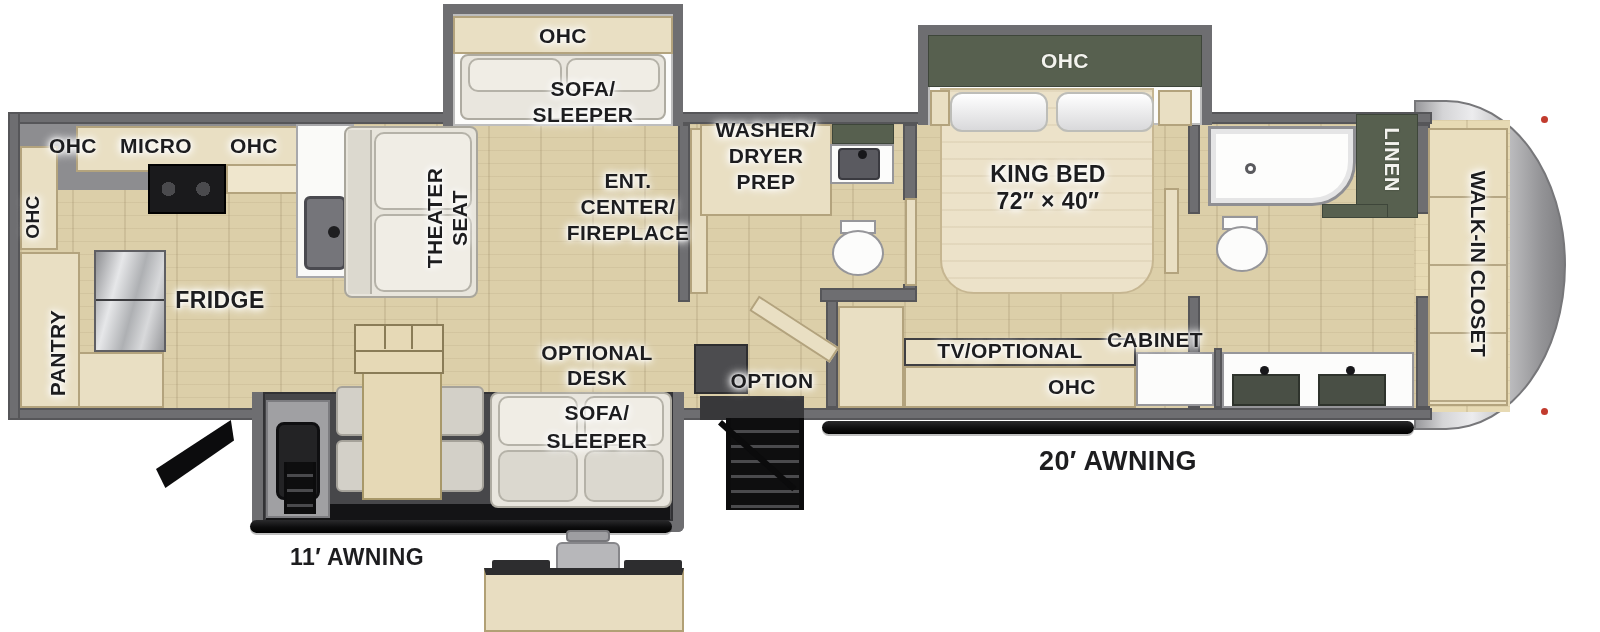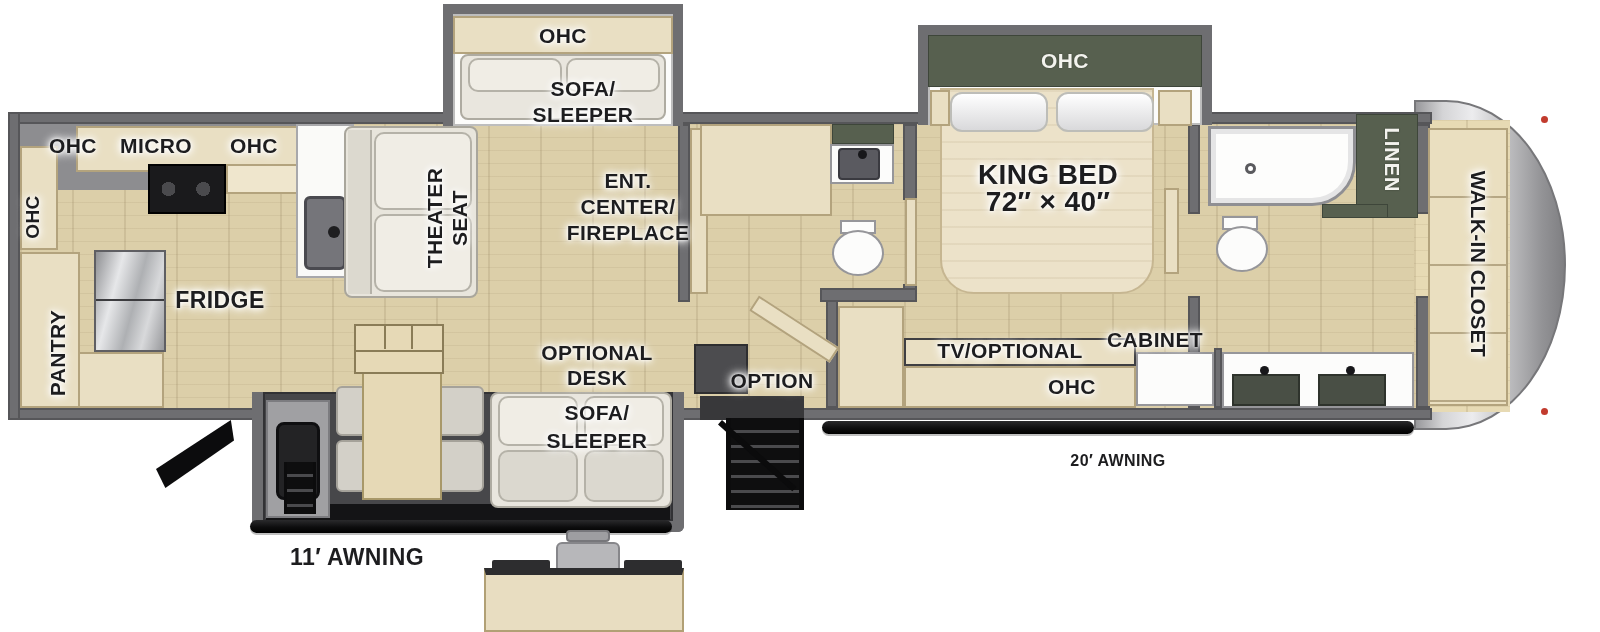--- a/index.html
+++ b/index.html
@@ -116,33 +116,38 @@
 
   <div class="cream abs" style="left:700px;top:124px;width:132px;height:92px;z-index:10;"></div>
   <div class="dkgreen abs" style="left:832px;top:124px;width:62px;height:20px;z-index:10;"></div>
   <div class="whitefix abs" style="left:830px;top:144px;width:64px;height:40px;z-index:10;"></div>
   <div class="abs" style="left:838px;top:148px;width:42px;height:32px;background:#5a5a60;border:2px solid #3a3a40;border-radius:4px;z-index:11;"></div>
   <div class="abs" style="left:858px;top:150px;width:9px;height:9px;background:#17171a;border-radius:50%;z-index:12;"></div>
   <div class="whitefix abs" style="left:840px;top:220px;width:36px;height:14px;z-index:10;"></div>
   <div class="whitefix abs" style="left:832px;top:230px;width:52px;height:46px;border-radius:50%;z-index:10;"></div>
   <div class="cream abs" style="left:754px;top:294px;width:96px;height:18px;transform:rotate(33deg);transform-origin:left center;z-index:10;"></div>
   <div class="cream abs" style="left:905px;top:198px;width:12px;height:88px;z-index:10;"></div>
+  <div class="label" style="left:766px;top:156px;line-height:26px;">
+    <span class="lbl-line">WASHER/</span>
+    <span class="lbl-line">DRYER</span>
+    <span class="lbl-line">PREP</span>
+  </div>
 
   <div class="abs" style="left:918px;top:25px;width:294px;height:100px;border:10px solid #6e6e71;border-bottom:none;
               background:#fcfcfb;z-index:9;box-shadow:inset 0 0 0 2px rgba(42,42,46,.3);"></div>
   <div class="dkgreen abs" style="left:928px;top:35px;width:274px;height:52px;z-index:10;"></div>
   <div class="abs" style="left:940px;top:88px;width:214px;height:206px;background:#ece2c9;border:2px solid #c6b691;
               border-radius:0 0 34px 34px;z-index:10;
               background-image:repeating-linear-gradient(180deg, rgba(160,140,100,.12) 0 2px, transparent 2px 17px);"></div>
   <div class="abs" style="left:950px;top:92px;width:98px;height:40px;background:linear-gradient(180deg,#ffffff,#d9d9db);border:2px solid #bdbdb8;border-radius:12px;z-index:11;"></div>
   <div class="abs" style="left:1056px;top:92px;width:98px;height:40px;background:linear-gradient(180deg,#ffffff,#d9d9db);border:2px solid #bdbdb8;border-radius:12px;z-index:11;"></div>
   <div class="cream abs" style="left:930px;top:90px;width:20px;height:36px;z-index:10;"></div>
   <div class="cream abs" style="left:1158px;top:90px;width:34px;height:36px;z-index:10;"></div>
   <div class="label white-text" style="left:1065px;top:61px;">OHC</div>
-  <div class="label" style="left:1048px;top:188px;font-size:28px;line-height:27px;">
+  <div class="label" style="left:1048px;top:188px;font-size:23px;line-height:27px;">
     <span class="lbl-line">KING BED</span>
     <span class="lbl-line">72″ × 40″</span>
   </div>
 
   <div class="cream abs" style="left:838px;top:306px;width:66px;height:102px;z-index:10;"></div>
   <div class="abs" style="left:904px;top:338px;width:232px;height:28px;background:#e9dfc3;border:2px solid #3f3f42;z-index:10;"></div>
   <div class="cream abs" style="left:904px;top:366px;width:232px;height:42px;z-index:10;"></div>
   <div class="whitefix abs" style="left:1136px;top:352px;width:78px;height:54px;z-index:10;"></div>
   <div class="label" style="left:1010px;top:351px;">TV/OPTIONAL</div>
   <div class="label" style="left:1155px;top:340px;">CABINET</div>
@@ -195,21 +200,21 @@
 
   <div class="abs" style="left:700px;top:396px;width:104px;height:24px;background:#38383a;z-index:10;"></div>
   <div class="abs" style="left:694px;top:344px;width:54px;height:50px;background:#4c4c4f;border:2px solid #2e2e30;z-index:10;"></div>
   <div class="steps" style="left:726px;top:418px;width:78px;height:92px;"></div>
   <div class="abs" style="left:722px;top:420px;width:100px;height:6px;background:#0b0b0c;transform:rotate(42deg);transform-origin:left top;z-index:13;"></div>
   <div class="label" style="left:772px;top:381px;">OPTION</div>
 
   <div class="awning" style="left:250px;top:520px;width:422px;"></div>
   <div class="label" style="left:357px;top:558px;font-size:23px;">11′ AWNING</div>
   <div class="awning" style="left:822px;top:421px;width:592px;"></div>
-  <div class="label" style="left:1118px;top:461px;font-size:16px;">20′ AWNING</div>
+  <div class="label" style="left:1118px;top:461px;font-size:27px;">20′ AWNING</div>
 
   <div class="abs" style="left:566px;top:530px;width:44px;height:12px;background:#9e9ea1;border:2px solid #77777b;border-radius:4px;z-index:12;"></div>
   <div class="abs" style="left:556px;top:542px;width:64px;height:34px;background:#b7b7ba;border:2px solid #86868a;border-radius:6px;z-index:12;"></div>
   <div class="abs" style="left:492px;top:560px;width:58px;height:14px;background:#2d2d2f;border-radius:2px;z-index:14;"></div>
   <div class="abs" style="left:624px;top:560px;width:58px;height:14px;background:#2d2d2f;border-radius:2px;z-index:14;"></div>
   <div class="abs" style="left:484px;top:568px;width:200px;height:64px;background:#e8ddc1;border:2px solid #b1a075;border-top:7px solid #2d2d2f;z-index:13;"></div>
 
 </div>
 
 </body></html>

